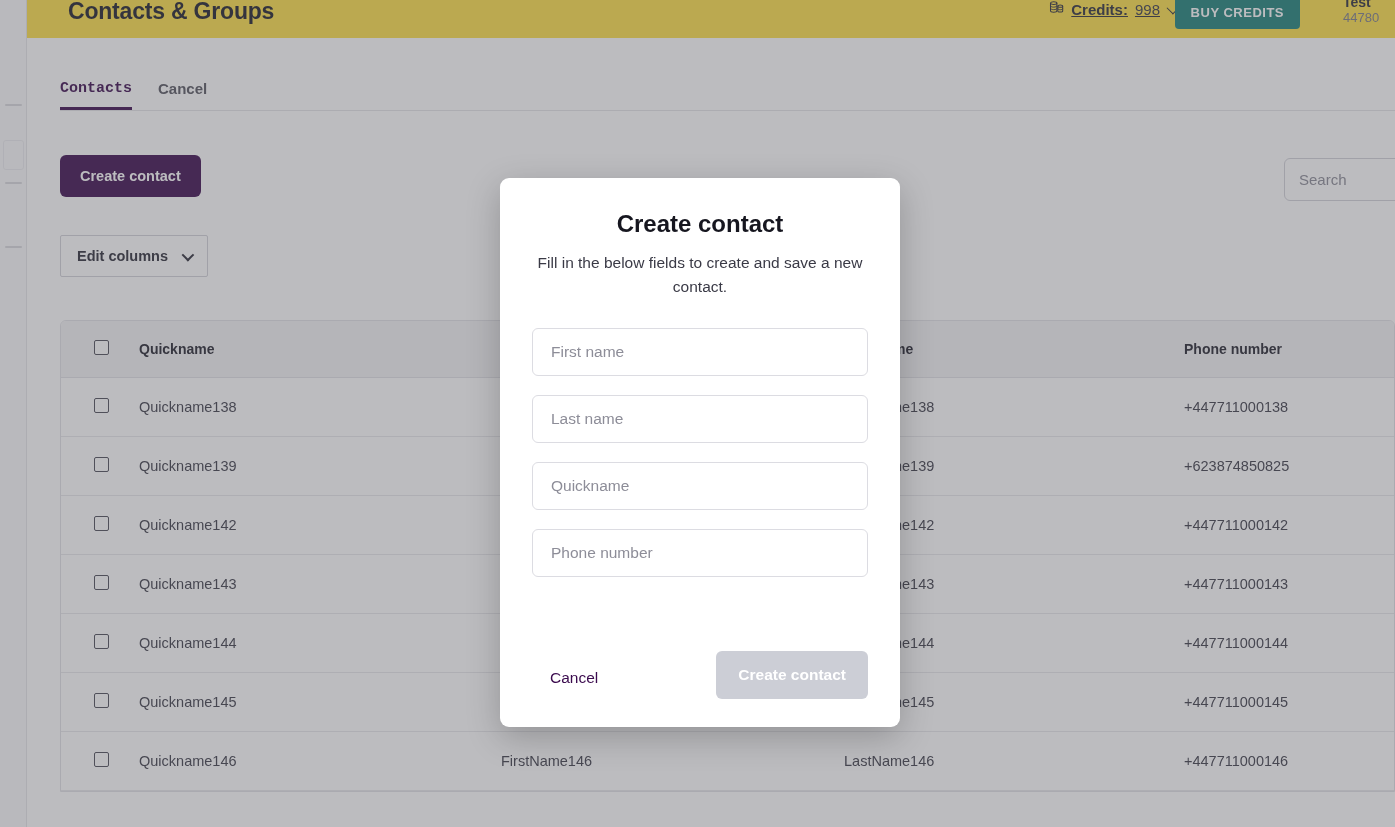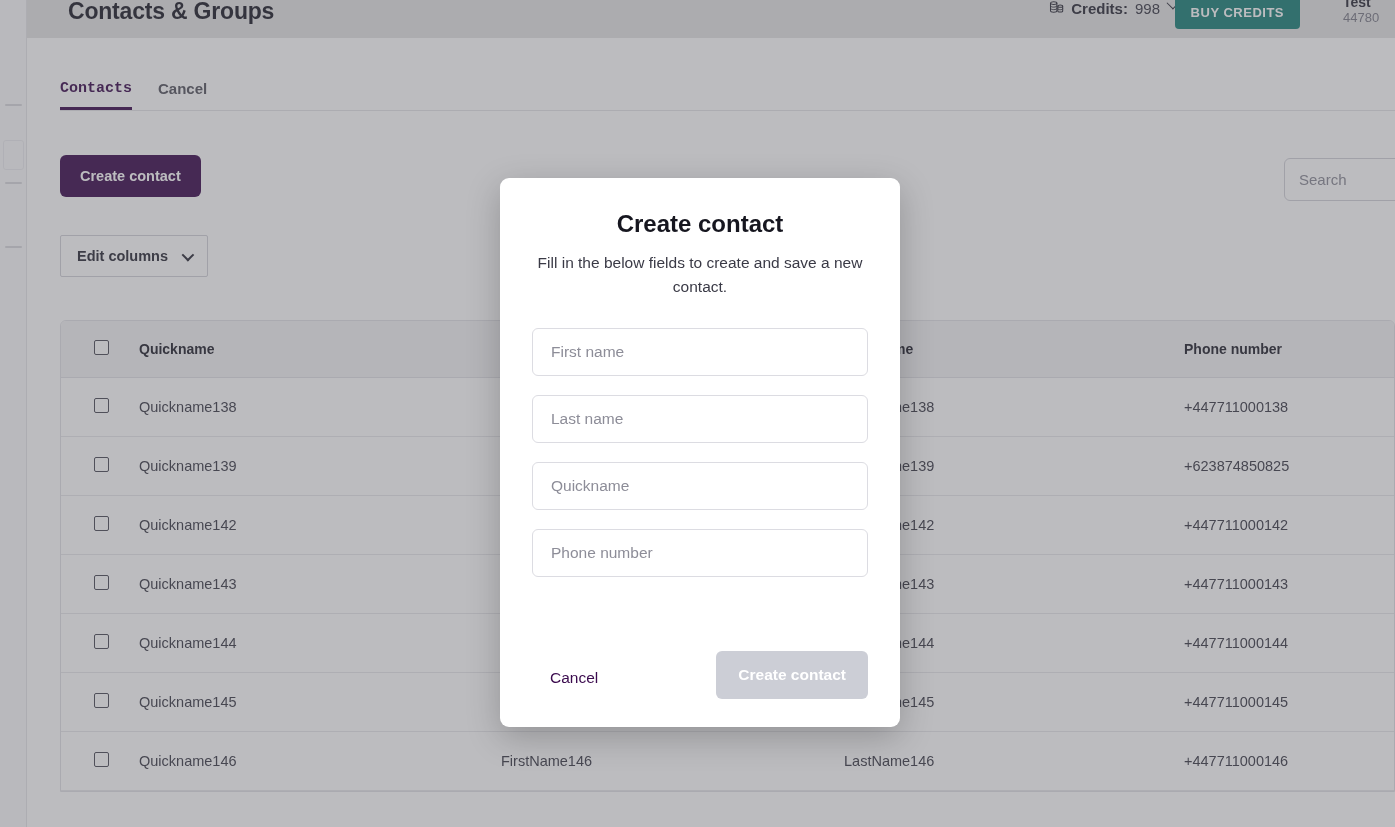--- a/index.html
+++ b/index.html
@@ -42,41 +42,42 @@
     height: 30px;
     border: 1px solid #ececf0;
     border-radius: 3px;
   }
 
   
   .topbar {
     position: absolute;
     left: 27px; right: 0; top: 0;
     height: 48px;
-    background: #e5e5e5;
+    background: #fde047;
     border-bottom: 1px solid #e4e4e8;
   }
   .page-title {
     position: absolute;
     left: 41px;
     top: -2px;
     font-size: 23px;
     font-weight: bold;
     color: #1d1d28;
     letter-spacing: -0.2px;
   }
   .credits {
     position: absolute;
     right: 219px;
     top: 0px;
     display: flex;
-    align-items: flex-start;
+    align-items: center;
     gap: 7px;
     font-size: 15px;
     color: #2c2c38;
+    text-decoration: underline;
   }
   .credits-label { font-weight: bold; }
   .credits-value { font-weight: normal; color: #3a3a46; }
   .coins-icon { display: block; }
   .chev {
     display: inline-block;
     width: 9px; height: 9px;
     border-right: 1.6px solid #2c2c38;
     border-bottom: 1.6px solid #2c2c38;
     transform: rotate(45deg) translateY(-2px);

